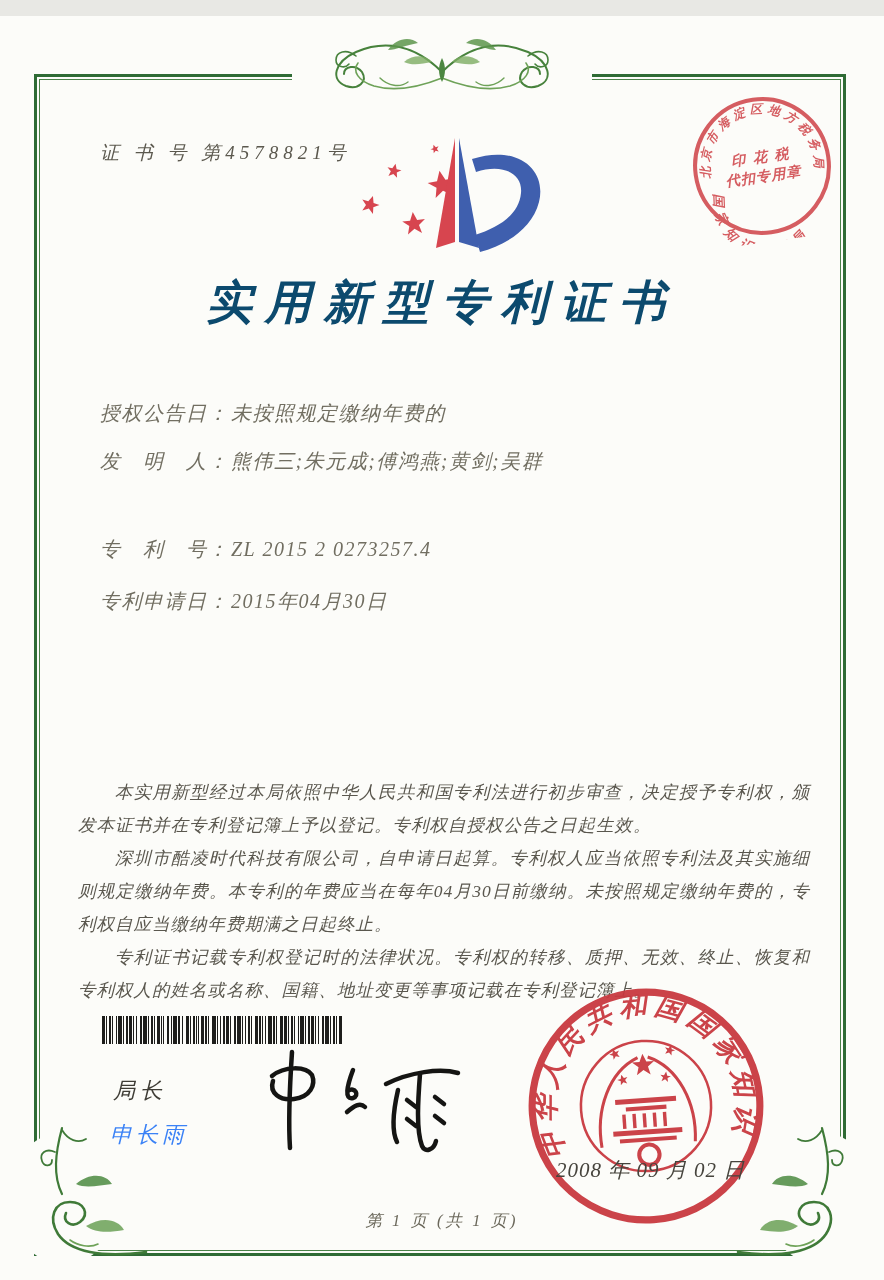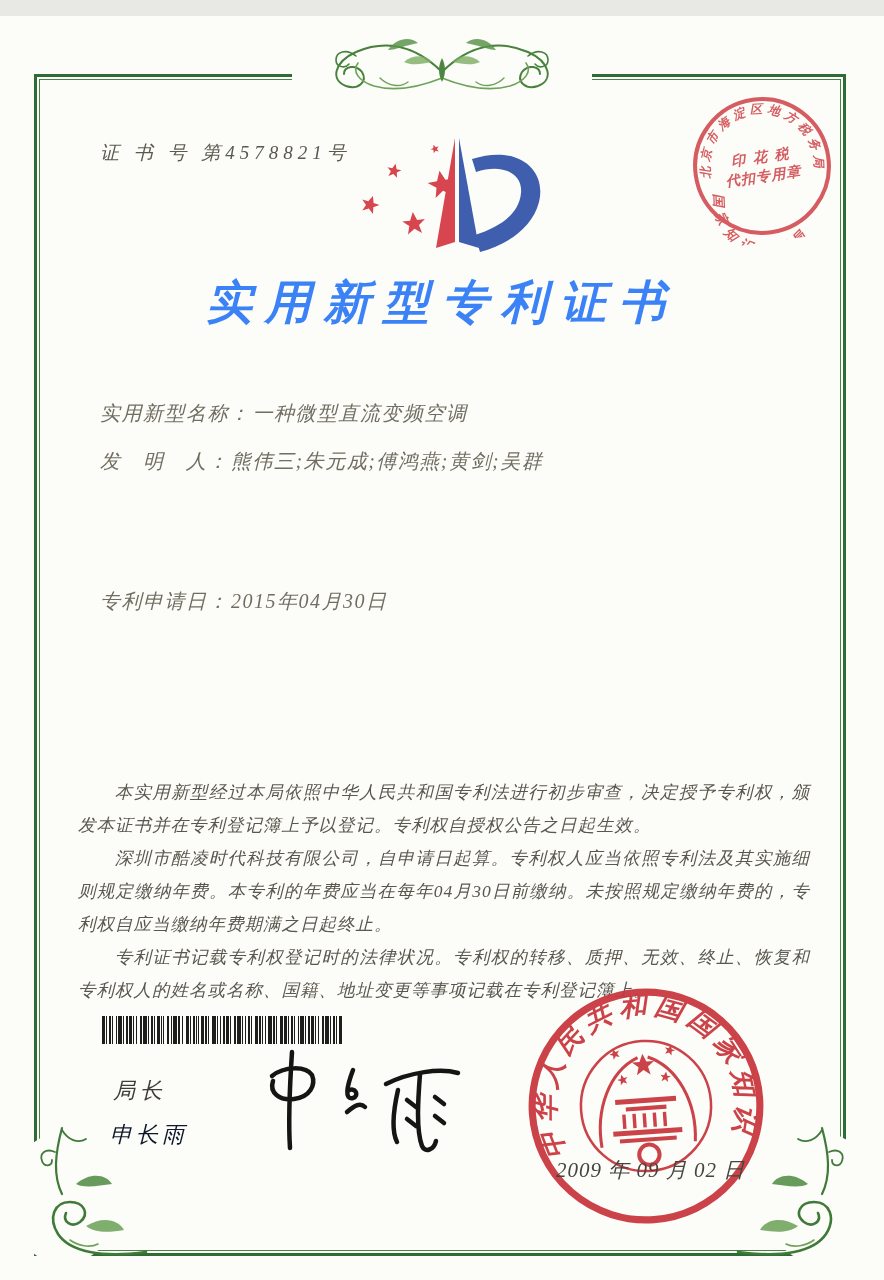--- a/index.html
+++ b/index.html
@@ -22,42 +22,42 @@
 
   
   .cert-no {
     position:absolute; left:100px; top:124px; font-size:19px; letter-spacing:5px;
     color:#5b584e;
   }
   .logo { position:absolute; left:338px; top:116px; width:216px; height:142px; }
   .tax-seal { position:absolute; left:686px; top:74px; width:152px; height:152px; transform:rotate(-8deg); opacity:.92; }
   .title {
     position:absolute; left:0; top:256px; width:100%; text-align:center;
-    font-size:46px; font-weight:600; letter-spacing:13px; color:#3b82f6; white-space:nowrap;
+    font-size:46px; font-weight:600; letter-spacing:13px; color:#0c4a6e; white-space:nowrap;
   }
 
   
   .field { position:absolute; left:100px; font-size:20px; color:#716e61; letter-spacing:1.5px; white-space:nowrap; }
   .f1 { top:384px; } .f2 { top:432px; } .f3 { top:520px; }
   .f4 { top:572px; } .f5 { top:656px; } .f6 { top:724px; }
   .field .val { margin-left:2px; }
 
   
   .body-text {
     position:absolute; left:78px; top:760px; width:732px;
     font-size:17.5px; line-height:33px; color:#5a574e; letter-spacing:1px;
     text-align:justify;
   }
   .body-text p { margin:0; text-indent:2.1em; }
 
   
   .barcode { position:absolute; left:102px; top:1000px; width:240px; height:28px; overflow:hidden; white-space:nowrap; font-size:0; }
   .barcode span { display:inline-block; height:100%; background:#1d1d1b; vertical-align:top; }
   .director-title { position:absolute; left:113px; top:1060px; font-size:22px; letter-spacing:5px; color:#3f3d36; }
-  .director-name  { position:absolute; left:110px; top:1104px; font-size:22px; letter-spacing:4px; color:#0f172a; }
+  .director-name  { position:absolute; left:110px; top:1104px; font-size:22px; letter-spacing:4px; color:#3b82f6; }
   .signature { position:absolute; left:252px; top:1024px; width:220px; height:130px; }
   .office-seal { position:absolute; left:524px; top:968px; width:244px; height:244px; transform:rotate(-4deg); opacity:.94; }
   .seal-date {
     position:absolute; left:556px; top:1140px; font-size:21px; letter-spacing:1px;
     color:#46443d; white-space:nowrap;
   }
   .page-footer {
     position:absolute; left:0; top:1194px; width:100%; text-align:center;
     font-size:16.5px; letter-spacing:3px; color:#6b685b;
   }
@@ -142,24 +142,27 @@
     <text font-size="13" font-weight="bold" fill="#d25055" letter-spacing="7" font-family="'Liberation Serif',serif">
       <textPath href="#taxBot" startOffset="3">国家知识产权局</textPath>
     </text>
     <text x="75" y="71" text-anchor="middle" font-size="14" font-weight="bold" fill="#d25055" letter-spacing="2">印 花 税</text>
     <text x="75" y="90" text-anchor="middle" font-size="14" font-weight="bold" fill="#d25055" letter-spacing="1">代扣专用章</text>
   </svg>
 
   <div class="title">实用新型专利证书</div>
 
   <div class="field f1">
-    <span class="lbl">实用新型名称：</span><span class="val">一种微型直流变频空调</span>
+    <span class="lbl">授权公告日：</span><span class="val">未按照规定缴纳年费的</span>
   </div>
   <div class="field f2">
     <span class="lbl">发　明　人：</span><span class="val">熊伟三;朱元成;傅鸿燕;黄剑;吴群</span>
+  </div>
+  <div class="field f3">
+    <span class="lbl">专　利　号：</span><span class="val">ZL 2015 2 0273257.4</span>
   </div>
   <div class="field f4">
     <span class="lbl">专利申请日：</span><span class="val">2015年04月30日</span>
   </div>
 
   <div class="body-text">
     <p>本实用新型经过本局依照中华人民共和国专利法进行初步审查，决定授予专利权，颁发本证书并在专利登记簿上予以登记。专利权自授权公告之日起生效。</p>
     <p>深圳市酷凌时代科技有限公司，自申请日起算。专利权人应当依照专利法及其实施细则规定缴纳年费。本专利的年费应当在每年04月30日前缴纳。未按照规定缴纳年费的，专利权自应当缴纳年费期满之日起终止。</p>
     <p>专利证书记载专利权登记时的法律状况。专利权的转移、质押、无效、终止、恢复和专利权人的姓名或名称、国籍、地址变更等事项记载在专利登记簿上。</p>
   </div>
@@ -205,16 +208,17 @@
       <rect x="86" y="143" width="68" height="5"></rect>
       <rect x="92" y="151" width="56" height="4"></rect>
     </g>
     <g stroke="#c8383f" fill="none">
       <circle cx="120" cy="168" r="10" stroke-width="4"></circle>
       <path d="M74,158 C70,120 86,84 115,72" stroke-width="3"></path>
       <path d="M166,158 C170,120 154,84 125,72" stroke-width="3"></path>
     </g>
   </svg>
 
-  <div class="seal-date">2009 年 09 月 02 日</div>
-
+  <div class="seal-date">2008 年 09 月 02 日</div>
+
+  <div class="page-footer">第 1 页 (共 1 页)</div>
 
 </div>
 
 </body></html>

